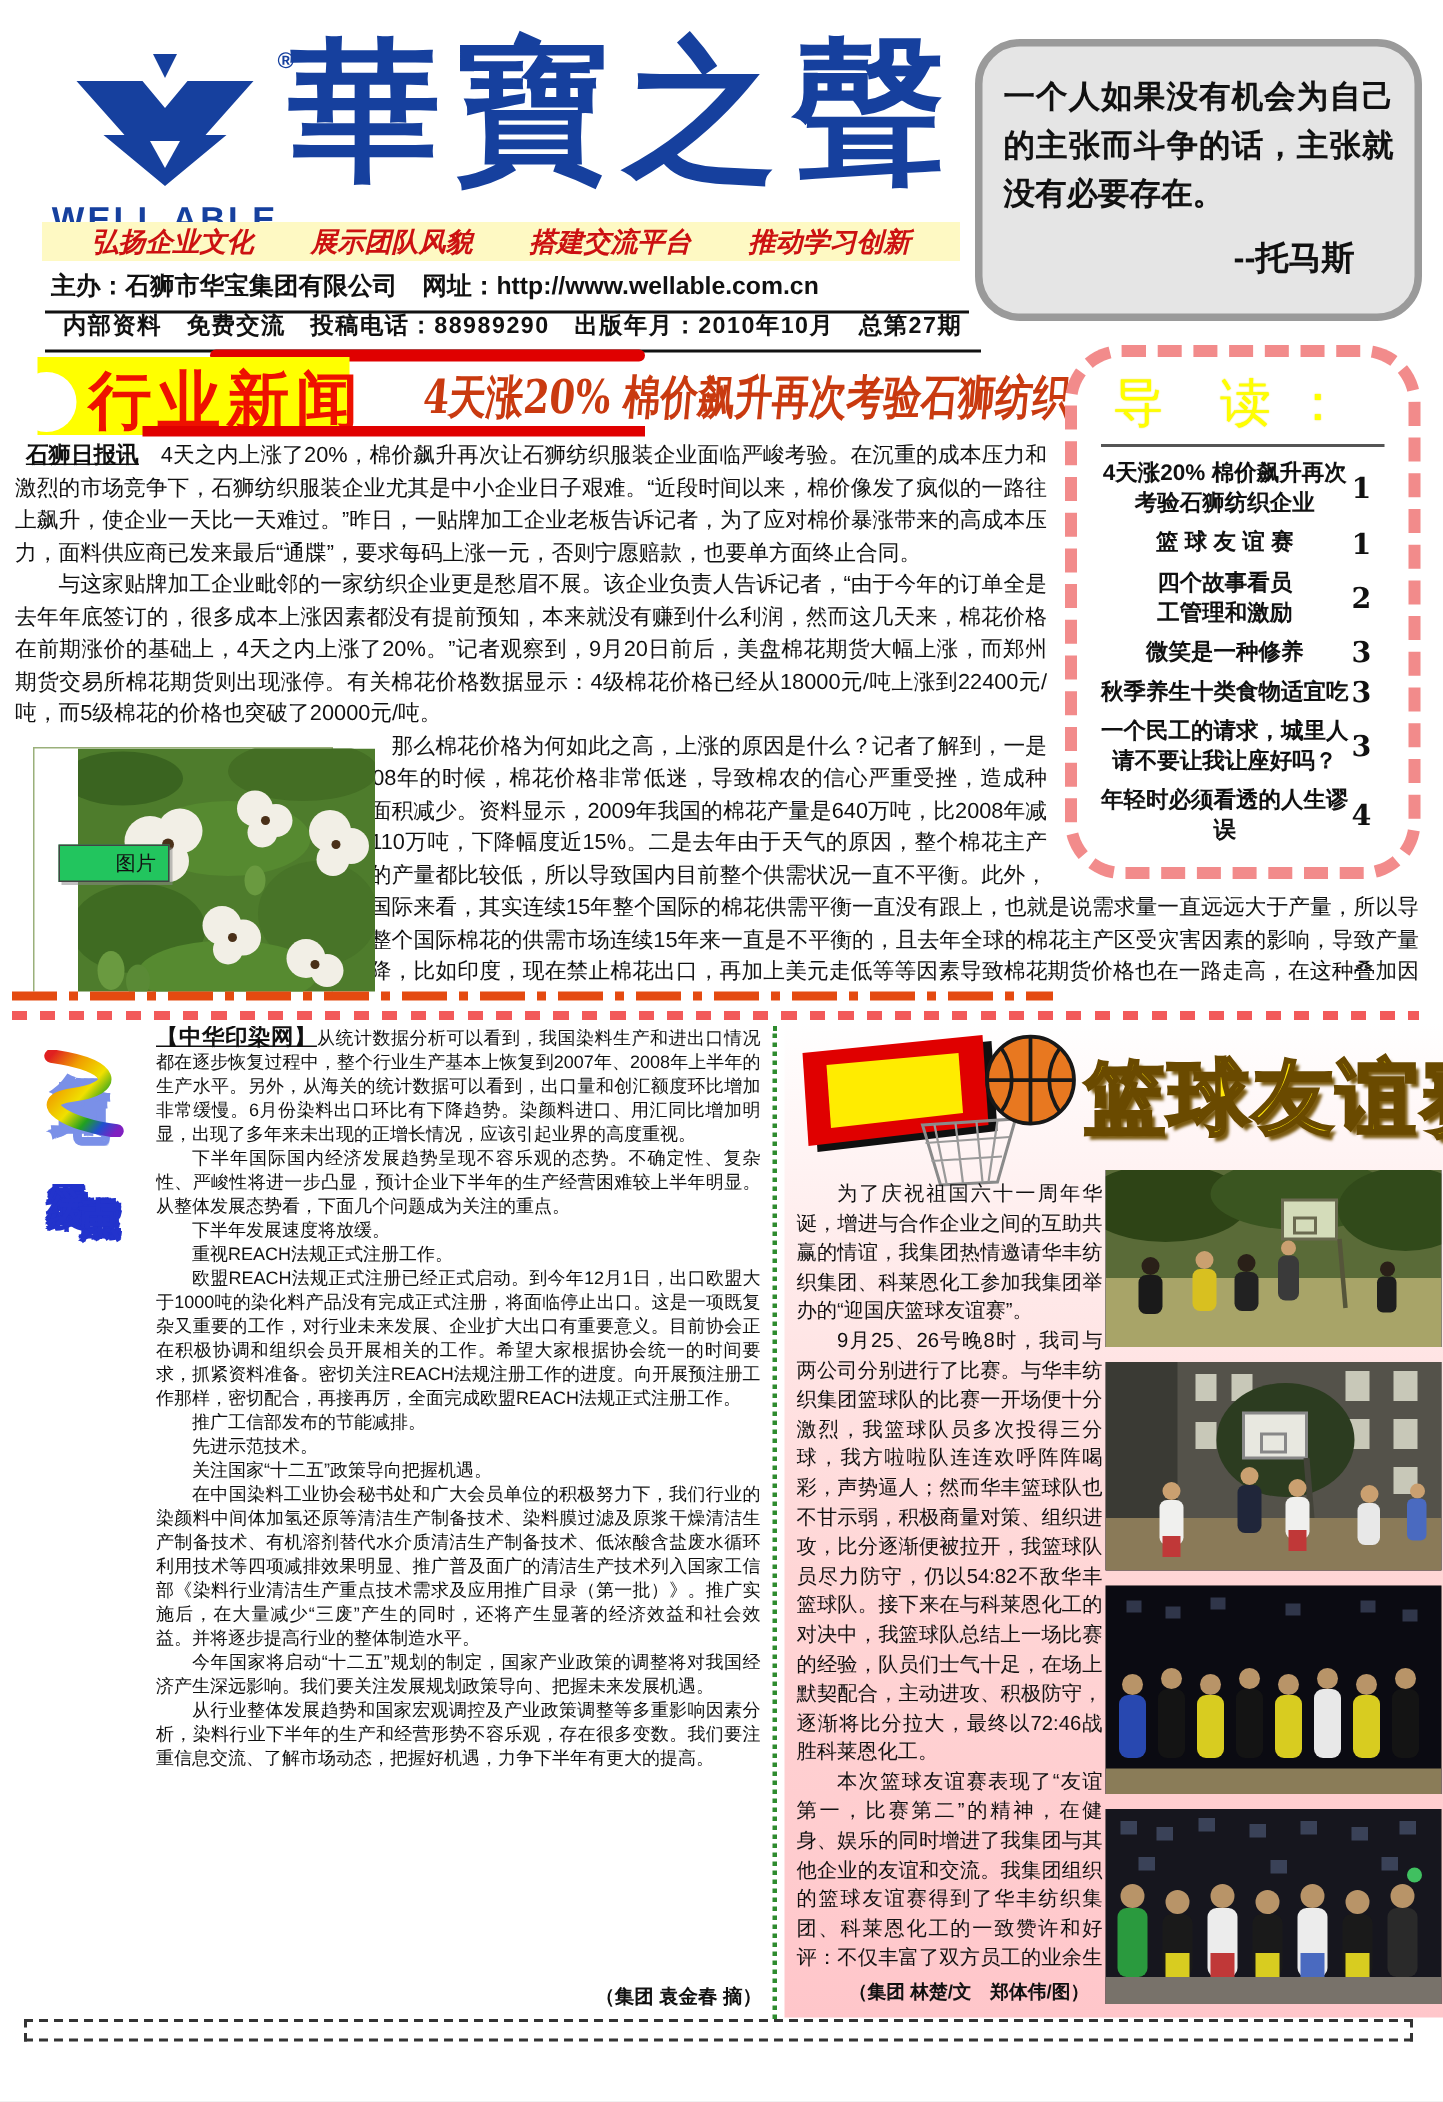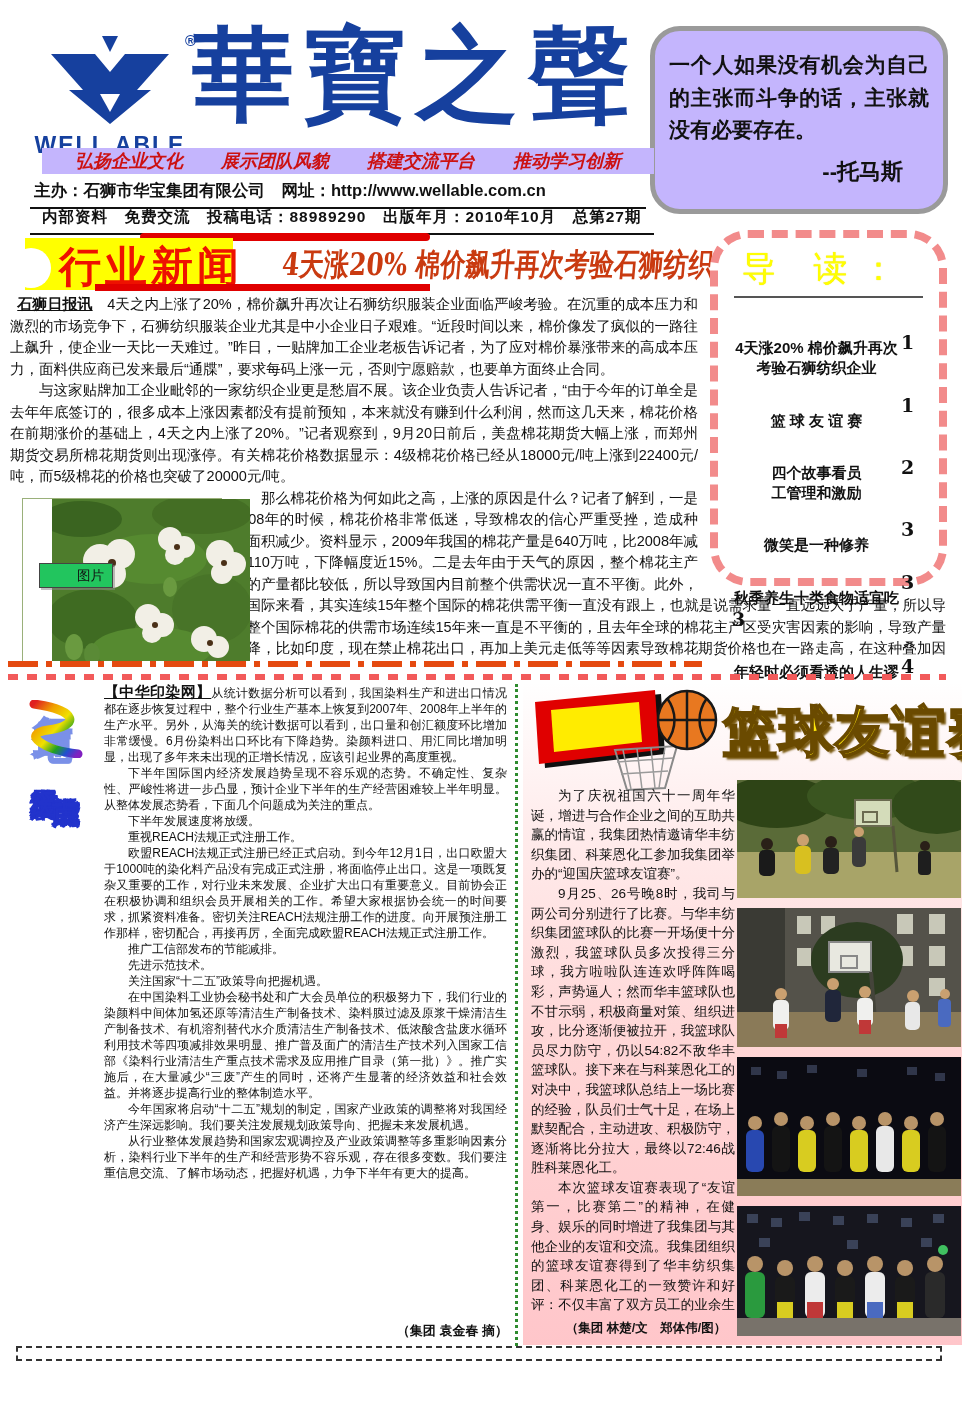--- a/index.html
+++ b/index.html
@@ -7,25 +7,25 @@
         font-family:"Liberation Sans",sans-serif;color:#111;overflow:hidden;}
 
   
   .logo-block{position:absolute;left:30px;top:34px;width:160px;text-align:center;}
   .logo-reg{position:absolute;right:-6px;top:-2px;font-size:15px;color:#16409e;font-weight:bold;}
   .logo-brand{color:#16409e;font-weight:bold;font-size:23px;letter-spacing:2px;margin-top:2px;}
   .masthead-title{position:absolute;left:192px;top:14px;width:470px;
         font-family:"DejaVu Serif",serif;font-weight:bold;font-size:102px;line-height:120px;
         color:#16409e;letter-spacing:10px;white-space:nowrap;}
   .quote-box{position:absolute;left:650px;top:26px;width:298px;height:188px;box-sizing:border-box;
-        border:5px solid #9a9a9a;border-radius:30px;padding:18px 14px 10px 14px;background:#c4b5fd;}
+        border:5px solid #9a9a9a;border-radius:30px;padding:18px 14px 10px 14px;background:#e5e5e5;}
   .quote-text{font-weight:bold;font-size:21px;line-height:1.55;text-align:justify;}
   .quote-attr{font-weight:bold;font-size:22px;text-align:right;margin-top:10px;padding-right:26px;}
 
-  .slogan-bar{position:absolute;left:42px;top:148px;width:612px;height:26px;background:#c4b5fd;
+  .slogan-bar{position:absolute;left:28px;top:148px;width:612px;height:26px;background:#fef9c3;
         display:flex;align-items:center;justify-content:space-around;padding:0 14px;box-sizing:border-box;}
   .slogan{color:#cc1111;font-weight:bold;font-size:18px;font-style:italic;}
   .pub-line{position:absolute;left:30px;top:178px;width:612px;font-weight:bold;font-size:16.5px;
         border-bottom:2px solid #111;padding:2px 0 5px 4px;}
   .info-line{position:absolute;left:30px;top:205px;width:612px;font-weight:bold;font-size:15.5px;
         border-bottom:2px solid #111;padding:2px 0 5px 12px;letter-spacing:1px;}
 
   
   .red-bar-top{position:absolute;left:140px;top:233px;width:290px;height:8px;background:#e00000;border-radius:4px;}
   .yellow-block{position:absolute;left:25px;top:238px;width:208px;height:52px;background:#ffff00;}
@@ -50,21 +50,21 @@
         font-size:13.5px;padding:1px 8px;box-shadow:2px 2px 0 #8888;}
 
   
   .guide-box{position:absolute;left:710px;top:230px;width:237px;height:356px;box-sizing:border-box;
         border:8px dashed #f28b8b;border-radius:38px;background:#fff;padding:8px 14px 10px 14px;}
   .guide-title{color:#ffff00;font-weight:normal;font-size:34px;letter-spacing:14px;padding-left:10px;
         text-shadow:0 0 1px #e8d800;}
   .guide-hr{border:none;border-top:2px solid #555;margin:4px 2px 8px 2px;}
   .guide-items{display:flex;flex-direction:column;justify-content:space-between;height:258px;}
   .guide-row{display:flex;align-items:center;}
-  .g-label{flex:1;text-align:center;font-weight:bold;font-size:15px;line-height:1.35;white-space:pre-line;margin-top:32px;}
+  .g-label{flex:1;text-align:center;font-weight:bold;font-size:15px;line-height:1.35;white-space:pre-line;}
   .g-page{width:24px;text-align:left;font-weight:bold;font-size:19px;font-family:"DejaVu Serif",serif;}
 
   
   .dashdot-red{position:absolute;left:8px;top:661px;width:694px;height:6px;
         background:repeating-linear-gradient(90deg,#e44a10 0 30px,transparent 30px 38px,#e44a10 38px 44px,transparent 44px 52px);}
   .dashrow-pink{position:absolute;left:8px;top:674px;width:938px;height:6px;
         background:repeating-linear-gradient(90deg,#f25a5a 0 10px,transparent 10px 19px);}
   .bottom-dash-box{position:absolute;left:16px;top:1346px;width:926px;height:15px;
         border:2px dashed #333;box-sizing:border-box;background:#fff;}
 
@@ -165,20 +165,22 @@
       </div>
       <div class="guide-row">
         <div class="g-label">微笑是一种修养</div>
         <div class="g-page">3</div>
       </div>
       <div class="guide-row">
         <div class="g-label">秋季养生十类食物适宜吃</div>
         <div class="g-page">3</div>
       </div>
       <div class="guide-row">
+        <div class="g-label">一个民工的请求，城里人
+请不要让我让座好吗？</div>
         <div class="g-page">3</div>
       </div>
       <div class="guide-row">
         <div class="g-label">年轻时必须看透的人生谬误</div>
         <div class="g-page">4</div>
       </div>
     </div>
   </div>
 
   <div class="article1">

